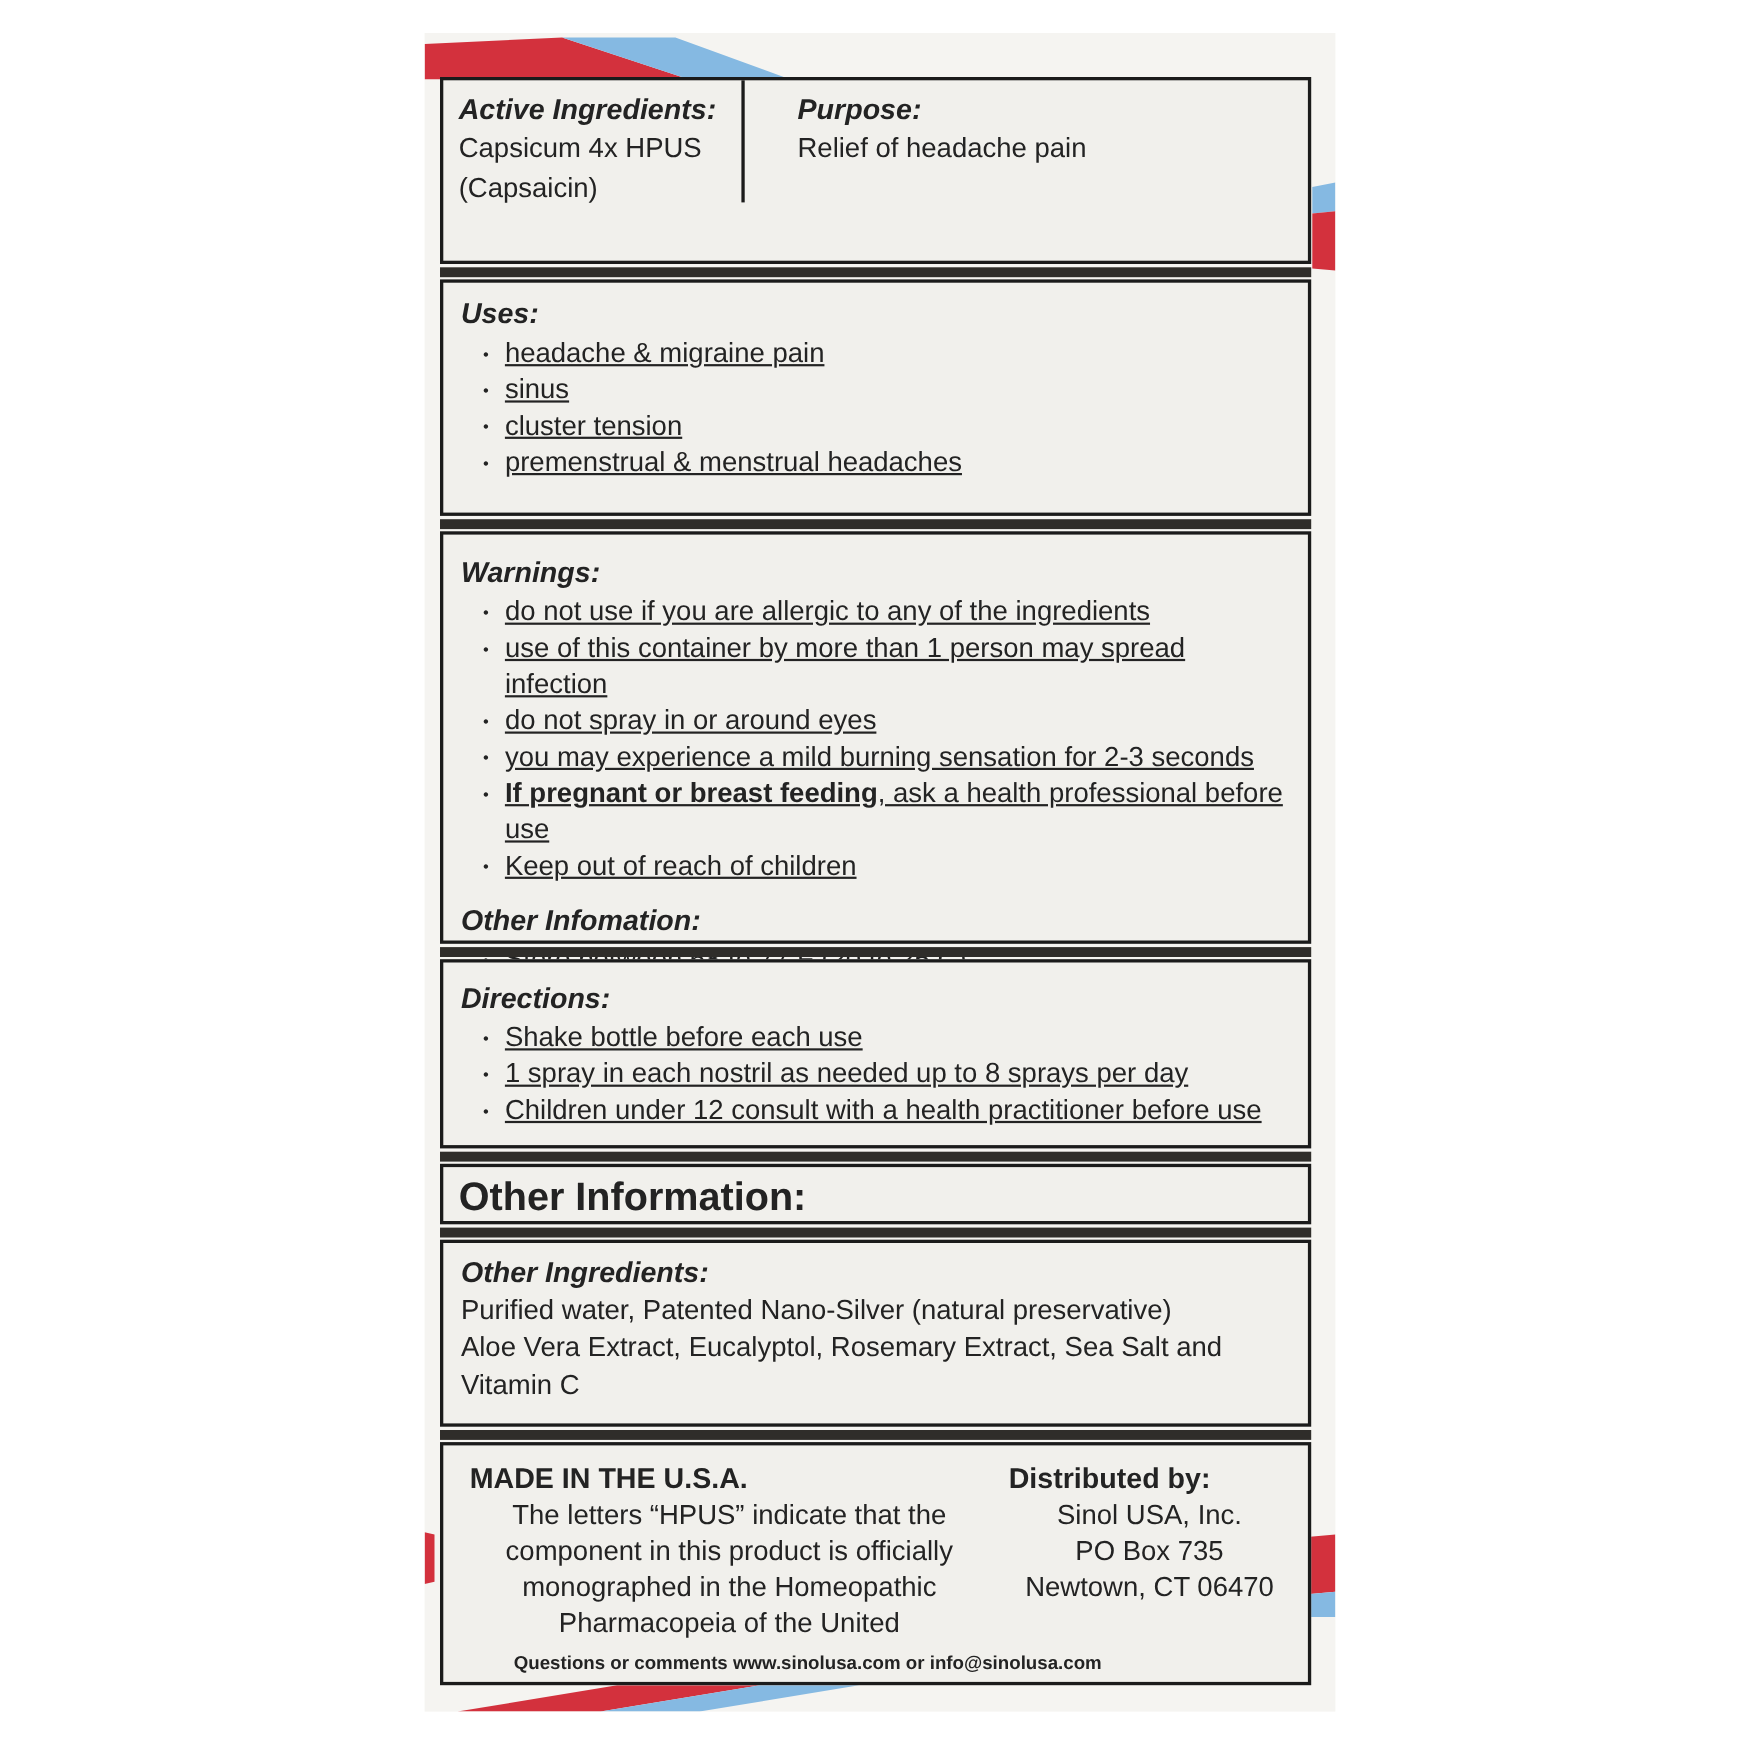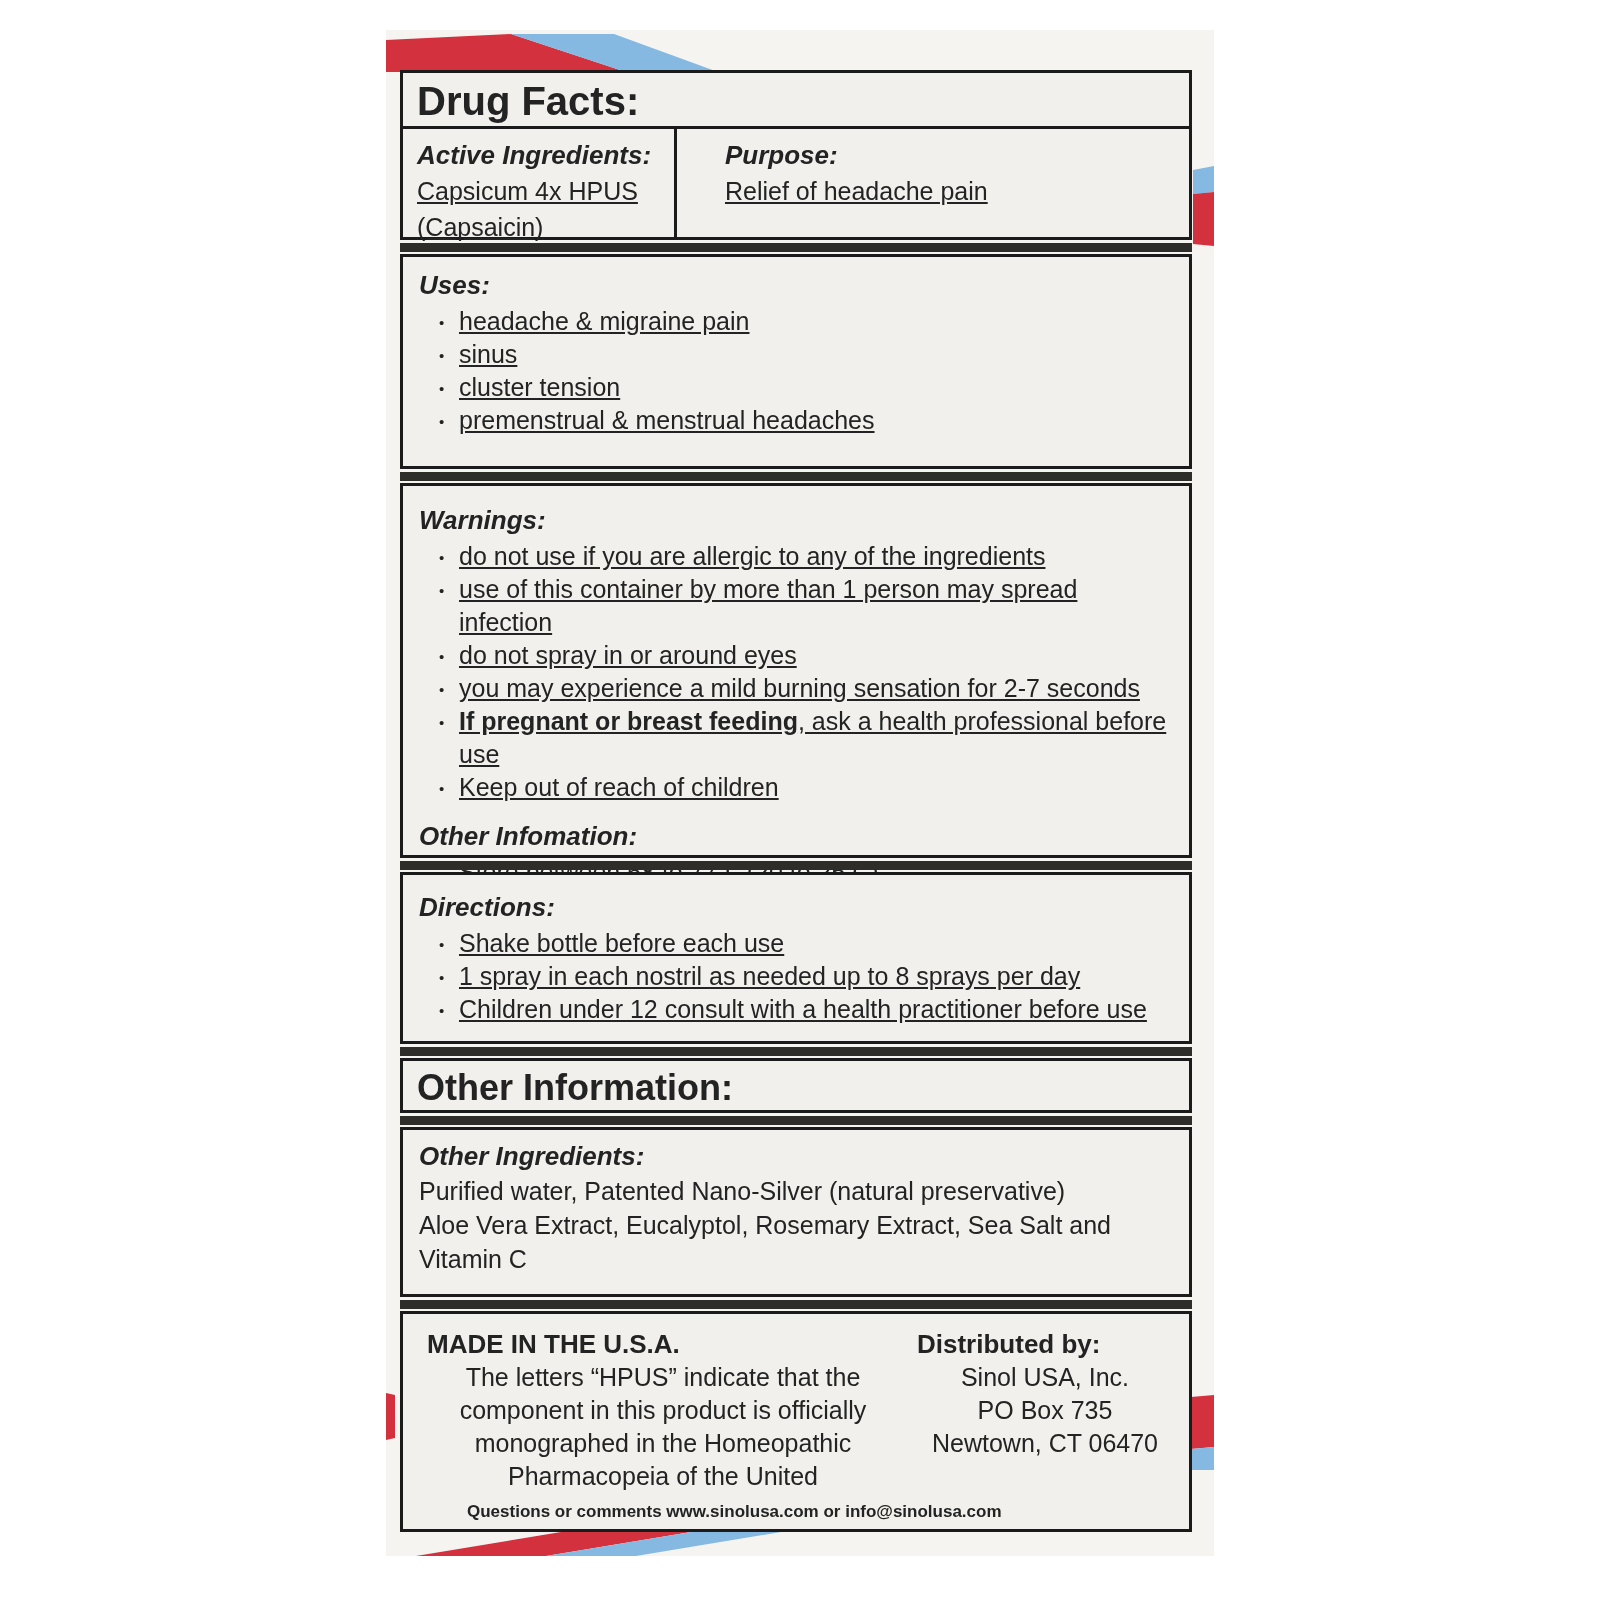--- a/index.html
+++ b/index.html
@@ -24,21 +24,21 @@
     border:3px solid var(--border);}
   .bar{position:absolute;left:14px;width:792px;height:9px;background:var(--bar);}
 
   .df-title{font-size:40px;line-height:50px;font-weight:bold;padding:3px 14px;
     border-bottom:3px solid var(--border);height:56px;}
   .cols{display:flex;height:111px;}
   .col-left{width:274px;border-right:3px solid var(--border);padding:8px 8px 8px 14px;}
   .col-right{flex:1;padding:8px 8px 8px 24px;margin-left:24px;}
 
   .h-italic{font-size:26px;line-height:36px;font-weight:bold;font-style:italic;}
-  .body-text{font-size:25px;line-height:36px;text-decoration:underline;}
+  .body-text{font-size:25px;line-height:36px;}
   .line{font-size:25px;line-height:34px;}
 
   .section{padding:10px 16px;}
   ul.bullets{list-style:none;margin:2px 0 0 0;text-decoration:underline;}
   ul.bullets li{position:relative;padding-left:40px;font-size:25px;line-height:33px;}
   ul.bullets li::before{content:"\2022";position:absolute;left:20px;top:1px;font-size:15px;}
   .sub-head{margin-top:14px;}
 
   .big-title{font-size:36px;line-height:48px;font-weight:bold;padding:3px 14px;}
 
@@ -62,21 +62,20 @@
       <polygon class="fill-blue" points="807,140 828,136 828,162 807,164"></polygon>
       <polygon class="fill-red" points="807,164 828,162 828,216 807,214"></polygon>
       <polygon class="fill-red" points="805,1367 828,1365 828,1417 805,1419"></polygon>
       <polygon class="fill-blue" points="805,1419 828,1417 828,1440 805,1440"></polygon>
       <polygon class="fill-red" points="0,1363 9,1365 9,1408 0,1410"></polygon>
       <polygon class="fill-red" points="30,1526 175,1502 305,1502 160,1526"></polygon>
       <polygon class="fill-blue" points="160,1526 305,1502 395,1502 250,1526"></polygon>
     </svg>
 
     <div class="box" style="top:40px;height:170px;">
-      <div class="df-title">Drug Facts:</div>
       <div class="cols">
         <div class="col-left">
           <div class="h-italic">Active Ingredients:</div>
           <div class="body-text">Capsicum 4x HPUS</div>
           <div class="body-text">(Capsaicin)</div>
         </div>
         <div class="col-right">
           <div class="h-italic">Purpose:</div>
           <div class="body-text">Relief of headache pain</div>
         </div>
@@ -96,21 +95,21 @@
     </div>
 
     <div class="bar" style="top:442px;"></div>
 
     <div class="box section" style="top:453px;height:375px;padding-top:16px;">
       <div class="h-italic">Warnings:</div>
       <ul class="bullets">
         <li>do not use if you are allergic to any of the ingredients</li>
         <li>use of this container by more than 1 person may spread infection</li>
         <li>do not spray in or around eyes</li>
-        <li>you may experience a mild burning sensation for 2-7 seconds</li>
+        <li>you may experience a mild burning sensation for 2-3 seconds</li>
         <li><span style="font-weight:600;">If pregnant or breast feeding</span><span>, ask a health professional before use</span></li>
         <li>Keep out of reach of children</li>
       </ul>
       <div class="h-italic sub-head">Other Infomation:</div>
       <ul class="bullets">
         <li>Store between 68 to 77 F (20 to 25 C)</li>
         <li>Retain carton for future reference</li>
       </ul>
     </div>
 

